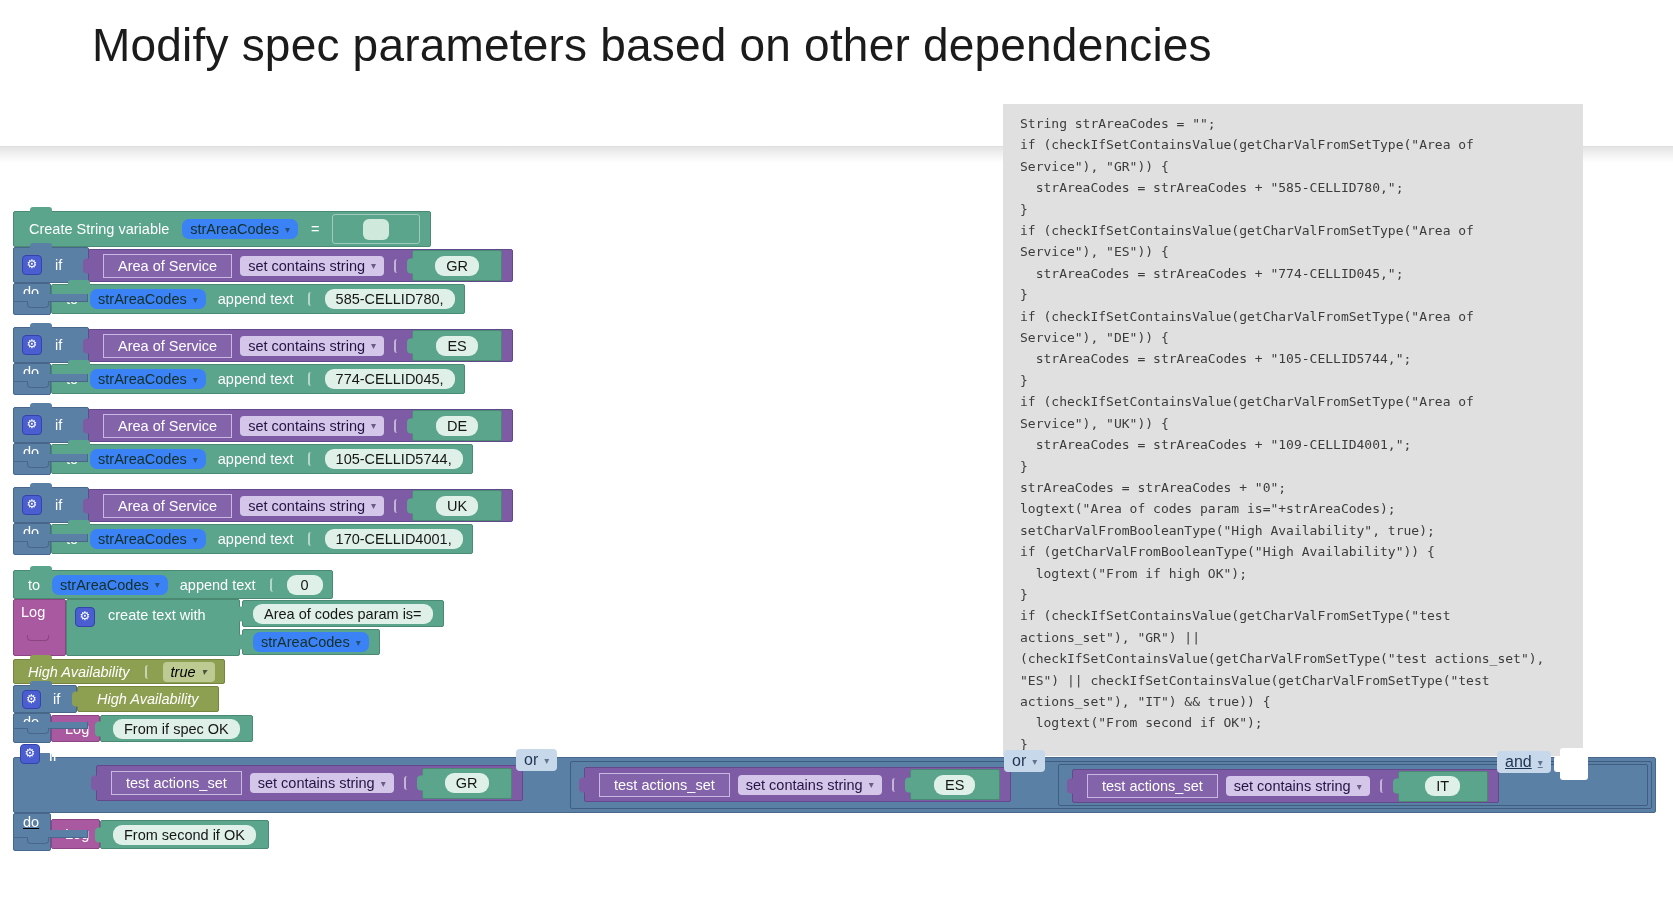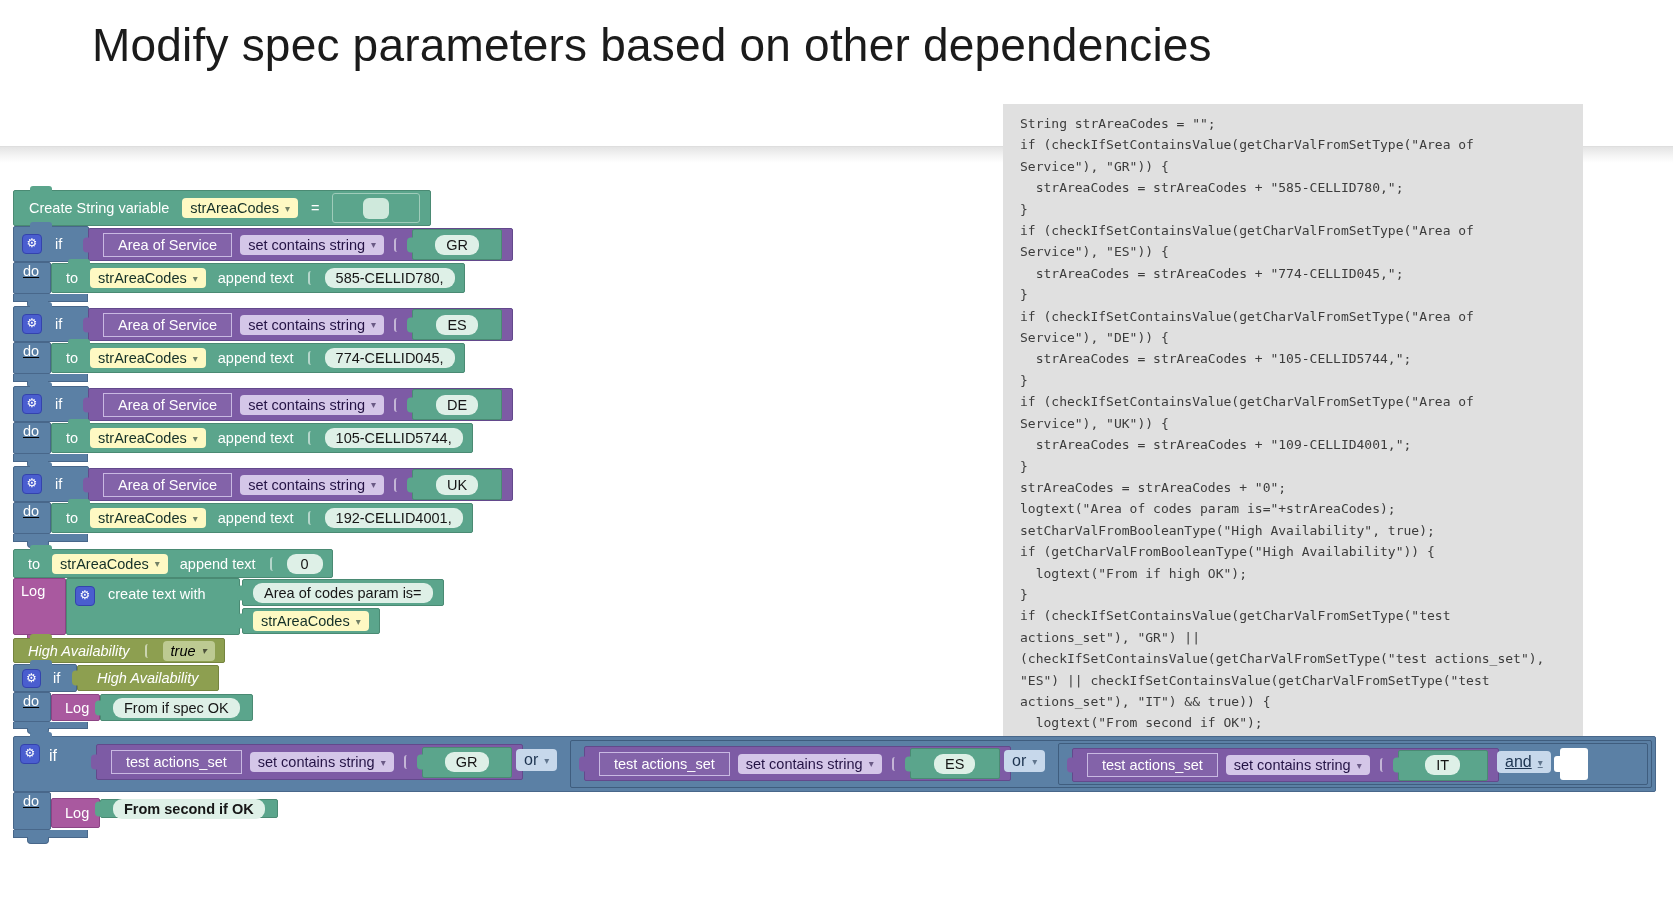--- a/index.html
+++ b/index.html
@@ -13,32 +13,32 @@
                background:linear-gradient(to bottom,#e4e4e4 0%,#f3f3f3 50%,#ffffff 100%);
                border-top:1px solid #dedede;}
 
   .code-panel{position:absolute;left:1003px;top:104px;width:580px;height:652px;
               background:#e0e0e0;z-index:3;box-sizing:border-box;padding:9px 8px 0 17px;}
   .code-panel pre{margin:0;font-family:"DejaVu Sans Mono",monospace;font-size:13px;
                   line-height:21.4px;color:#3c3c3c;white-space:pre;}
 
   
   .blk{position:absolute;box-sizing:border-box;display:flex;align-items:center;
-       font-size:14.5px;border-radius:2px;z-index:4;}
+       font-size:14.5px;border-radius:2px;z-index:4;margin-top:21px;}
   .teal   {background:#5ba58c;border:1px solid #4a8a73;}
   .blue   {background:#5b80a5;border:1px solid #48678a;}
   .purple {background:#7d5ba5;border:1px solid #63498c;}
   .olive  {background:#8d9f50;border:1px solid #75843f;font-style:italic;}
   .magenta{background:#a9599f;border:1px solid #8c4484;}
 
   .lbl{color:#fff;padding:0 5px;white-space:nowrap;}
   .drop{display:inline-flex;align-items:center;gap:6px;border-radius:4px;padding:2px 8px;
         white-space:nowrap;cursor:default;}
   .drop::after{content:"\25BE";font-size:10px;opacity:.6;}
-  .d-mint{background:#fef9c3;color:#143028;}
+  .d-mint{background:#3b82f6;color:#143028;border-radius:7px;}
   .d-lav {background:#d4c6e8;color:#241345;}
   .d-blu {background:#c7d8eb;color:#1d3450;}
   .d-sage{background:#bdca92;color:#000000;}
 
   .field{background:#def0e7;color:#161616;border-radius:9px;padding:2px 11px;white-space:nowrap;}
   .ibox{border:1px solid #c9b9e2;color:#fff;padding:3px 14px;white-space:nowrap;
         background:rgba(255,255,255,0.05);}
   .gear{width:18px;height:18px;border-radius:4px;background:#4a5ecf;border:1px solid #3443ad;
         color:#fff;font-size:12px;line-height:16px;text-align:center;flex:none;}
   .gear::before{content:"\2699";}
@@ -215,21 +215,21 @@
 </div>
 <div class="blk blue spine" style="left:13px;top:502px;width:38px;height:32px;">
   <span class="dolbl">do</span>
 </div>
 <div class="blk teal" style="left:51px;top:503px;height:30px;padding:0 9px;gap:7px;">
   <span class="tnotch tn-teal"></span>
   <span class="lbl">to</span>
   <span class="drop d-mint">strAreaCodes</span>
   <span class="lbl">append text</span>
   <span class="sock"></span>
-  <span class="field">192-CELLID4001,</span>
+  <span class="field">170-CELLID4001,</span>
 </div>
 <div class="foot" style="left:13px;top:534px;width:73px;height:7px;"></div>
 <div class="tab" style="left:27px;top:541px;width:20px;height:6px;"></div>
 
 <div class="blk teal" style="left:13px;top:549px;height:29px;padding:0 9px;gap:7px;">
   <span class="tnotch tn-teal"></span>
   <span class="lbl">to</span>
   <span class="drop d-mint">strAreaCodes</span>
   <span class="lbl">append text</span>
   <span class="sock"></span>
@@ -327,18 +327,18 @@
 </div>
 <span class="drop d-blu" style="position:absolute;left:1497px;top:751px;z-index:5;text-decoration:underline;">and</span>
 <span class="wsock" style="left:1560px;top:748px;"></span>
 
 <div class="blk blue spine" style="left:13px;top:792px;width:38px;height:38px;">
   <span class="dolbl" style="padding-top:9px;">do</span>
 </div>
 <div class="blk magenta" style="left:51px;top:798px;width:49px;height:30px;padding-left:8px;">
   <span class="lbl">Log</span>
 </div>
-<div class="blk teal" style="left:100px;top:799px;height:19px;padding:0 12px;font-weight:bold;">
+<div class="blk teal" style="left:100px;top:799px;height:29px;padding:0 12px;">
   <span class="plug p-teal"></span>
   <span class="field">From second if OK</span>
 </div>
 <div class="foot" style="left:13px;top:830px;width:73px;height:7px;"></div>
 <div class="tab" style="left:27px;top:837px;width:20px;height:6px;"></div>
 
 </body></html>

